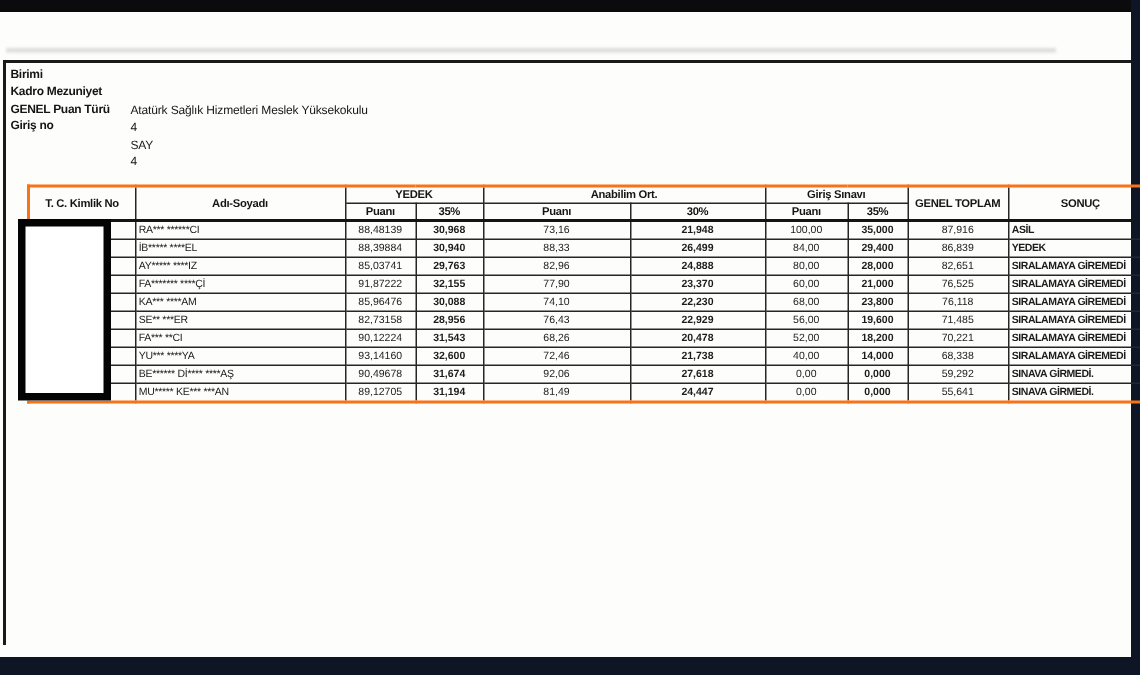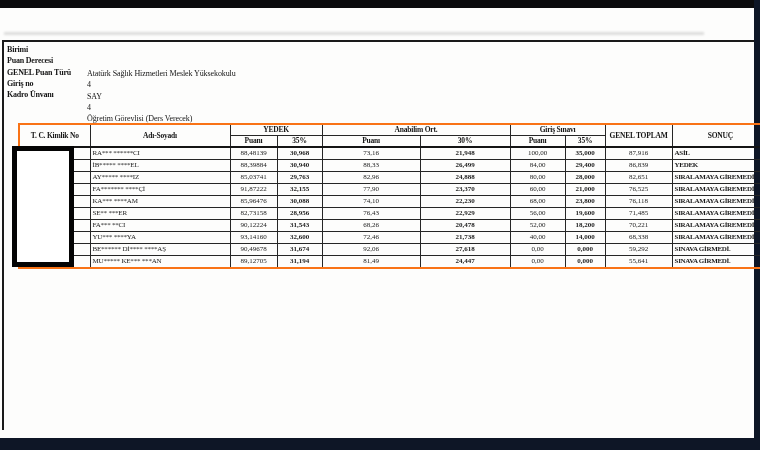--- a/index.html
+++ b/index.html
@@ -1,18 +1,18 @@
 <!DOCTYPE html>
 <html><head>
 <meta charset="utf-8">
 <style>
   html,body{margin:0;padding:0;background:#e8e8e8;}
   .screen{
     position:relative;width:760px;height:450px;background:#fdfdfc;
-    overflow:hidden;font-family:Liberation Serif, serif;color:#151515;
+    overflow:hidden;font-family:Liberation Sans, sans-serif;color:#151515;
   }
   .top-bar{position:absolute;left:0;top:0;width:760px;height:8px;background:#0b0b0d;}
   .right-edge{position:absolute;right:0;top:0;width:6px;height:450px;background:#0e1626;}
   .bottom-bar{position:absolute;left:0;top:438px;width:760px;height:12px;background:#0e1626;}
   .smudge{position:absolute;left:4px;top:32px;width:700px;height:3px;background:rgba(110,110,110,.22);filter:blur(1.2px);}
   .doc-topline{position:absolute;left:2px;top:40px;width:752px;height:2px;background:#1a1a1a;}
   .doc-leftline{position:absolute;left:2px;top:40px;width:2px;height:390px;background:#1a1a1a;}
 
   .info{position:absolute;left:7px;top:44px;}
   .info-row{display:flex;height:11.3px;align-items:center;}
@@ -50,34 +50,30 @@
   <div class="smudge"></div>
   <div class="doc-topline"></div>
   <div class="doc-leftline"></div>
 
   <div class="info">
     <div class="info-row">
       <span class="info-label">Birimi</span>
       <span class="info-value">Atatürk Sağlık Hizmetleri Meslek Yüksekokulu</span>
     </div>
     <div class="info-row">
-      <span class="info-label">Puan Derecesi</span>
+      <span class="info-label">Kadro Mezuniyet</span>
       <span class="info-value">4</span>
     </div>
     <div class="info-row">
       <span class="info-label">GENEL Puan Türü</span>
       <span class="info-value">SAY</span>
     </div>
     <div class="info-row">
       <span class="info-label">Giriş no</span>
       <span class="info-value">4</span>
-    </div>
-    <div class="info-row">
-      <span class="info-label">Kadro Ünvanı</span>
-      <span class="info-value">Öğretim Görevlisi (Ders Verecek)</span>
     </div>
   </div>
 
   <table class="results">
     <colgroup>
       <col style="width:71px">
         <col style="width:140px">
         <col style="width:47px">
         <col style="width:45px">
       <col style="width:98px">

